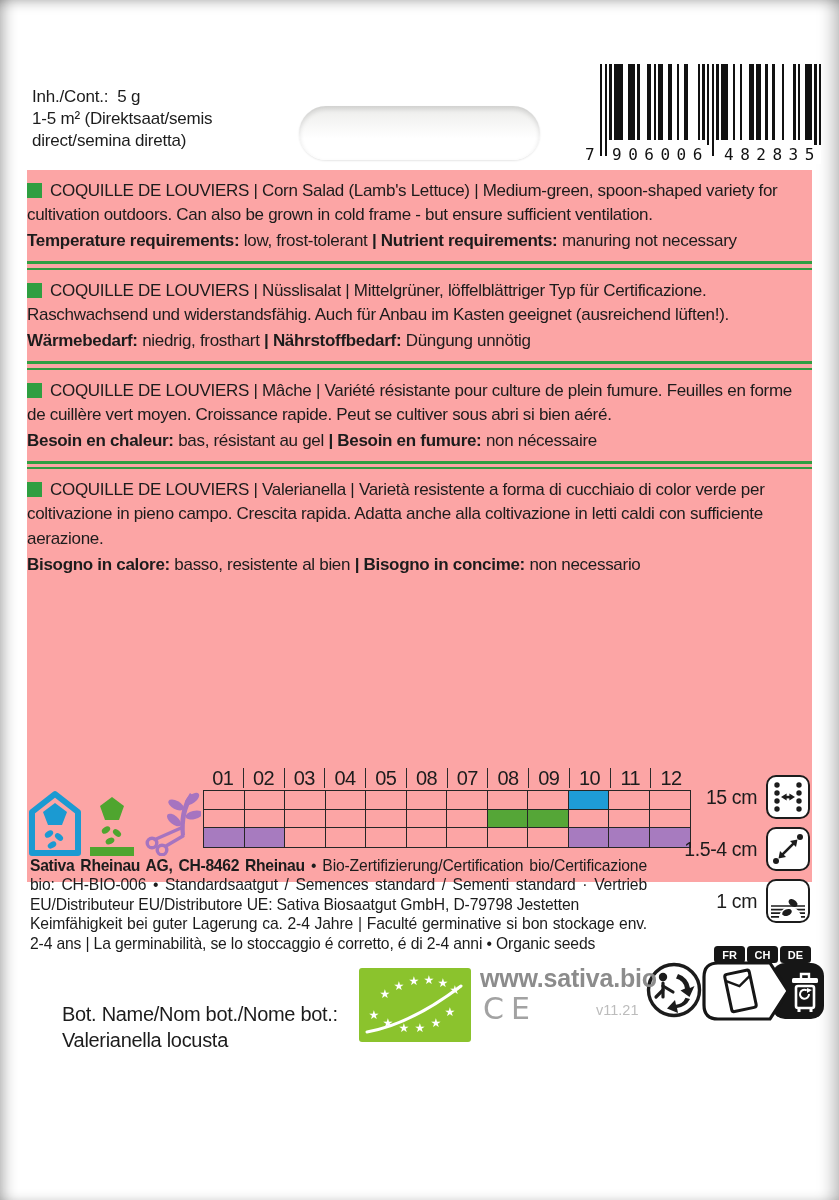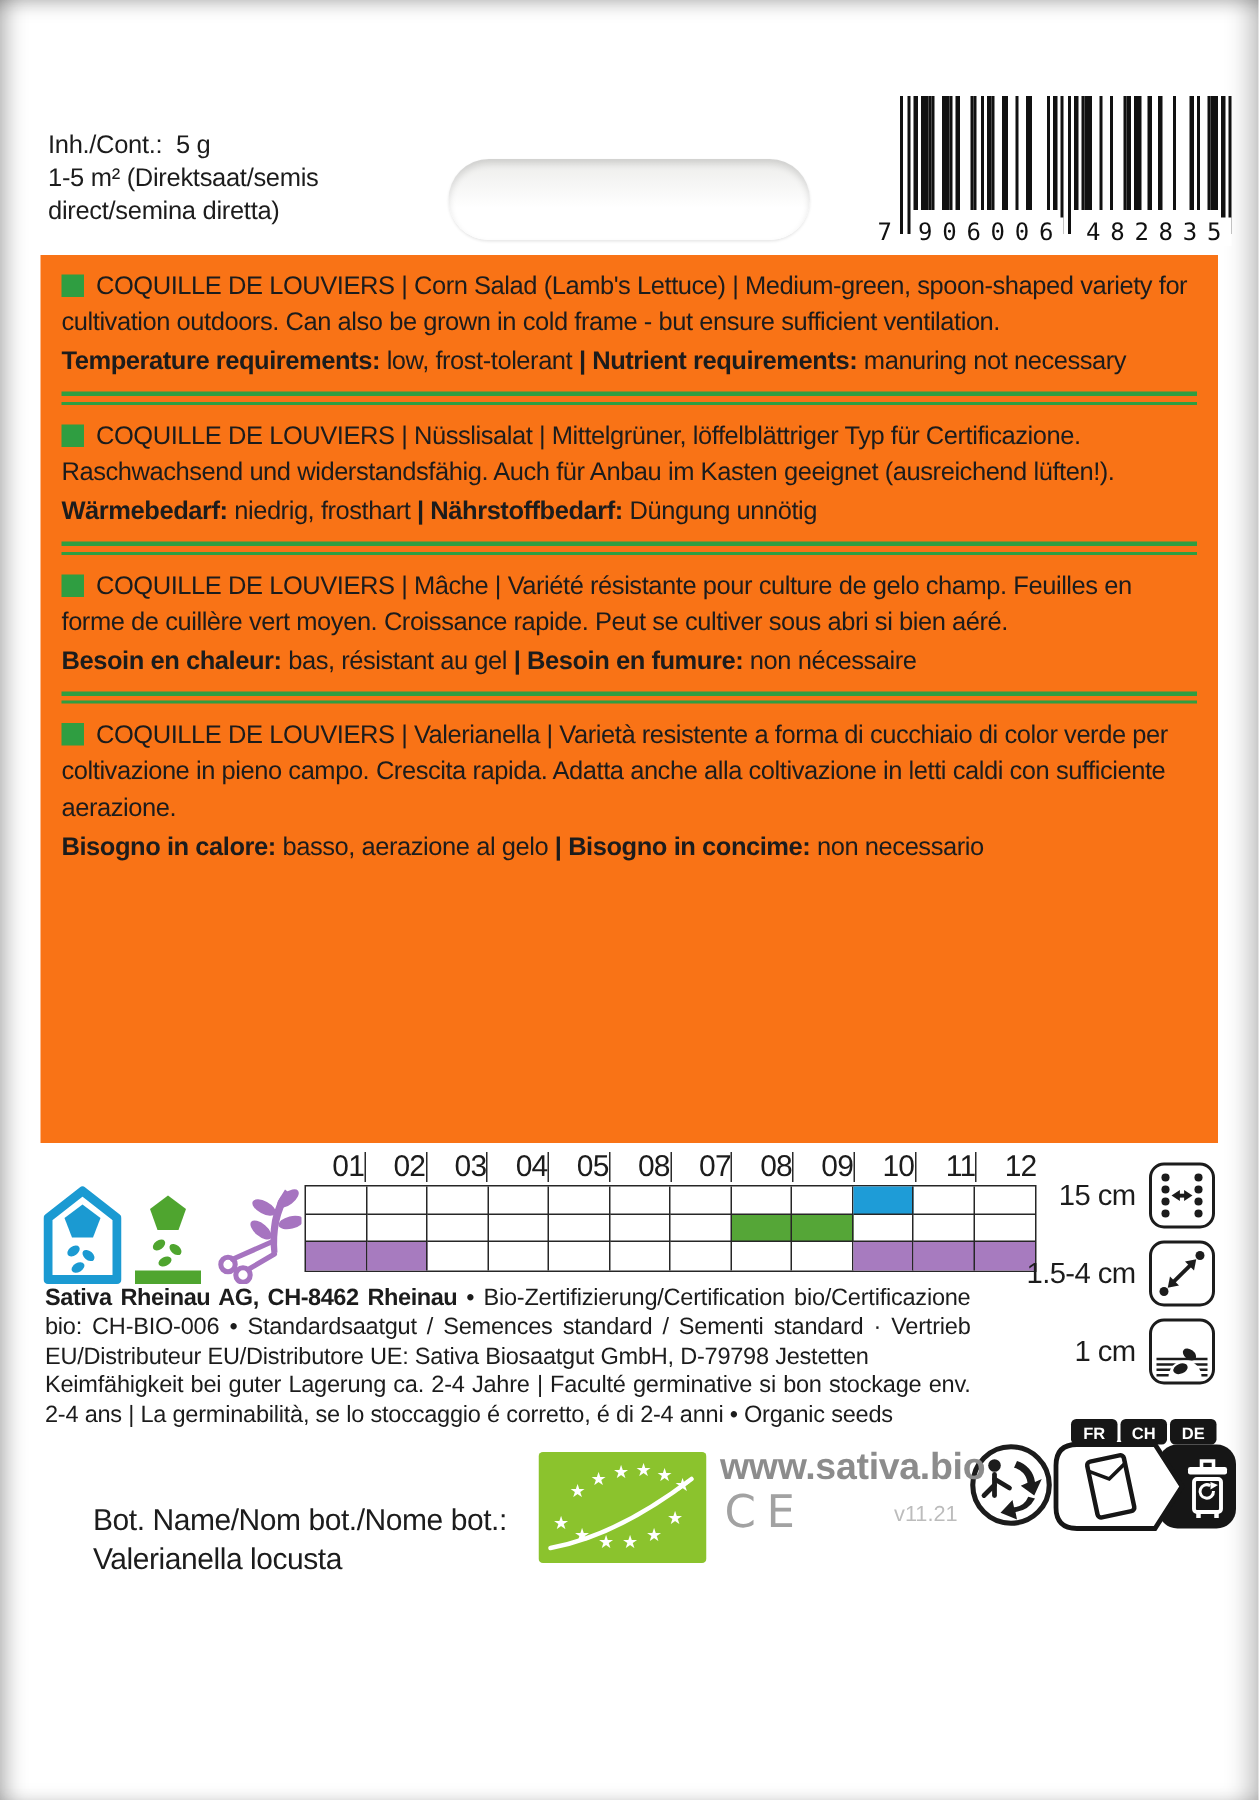--- a/index.html
+++ b/index.html
@@ -18,32 +18,32 @@
     box-shadow:inset 0 3px 5px rgba(0,0,0,.13), inset 0 -1px 2px rgba(255,255,255,.9), 0 1px 2px rgba(0,0,0,.10);}
   
   .barcode{position:absolute;left:600px;top:64px;width:224px;height:96px;}
   #bars{display:flex;height:96px;align-items:flex-start;}
   #bars div{width:2.34px;}
   .bc-digits{position:absolute;font-family:"DejaVu Sans Mono",monospace;font-size:16px;color:#111;bottom:-4px;background:#fff;}
   .bc-first{left:-15px;background:transparent;}
   .bc-left{left:9px;letter-spacing:6.5px;padding-left:3px;}
   .bc-right{left:121px;letter-spacing:6.5px;padding-left:3px;}
   
-  .green-panel{position:absolute;left:27px;top:170px;width:785px;height:592px;background:#f97316;box-sizing:border-box;padding:9px 14px;}
+  .green-panel{position:absolute;left:27px;top:170px;width:785px;height:712px;background:#fca5a5;box-sizing:border-box;padding:9px 0;}
   .headline,.reqs{margin:0;font-size:17px;line-height:1.42;letter-spacing:-0.3px;}
   .reqs{margin-top:2px;}
   .bullet{display:inline-block;width:15px;height:15px;background:#2f9e41;margin-right:8px;transform:translateY(2px);}
   .rule{border-top:3.6px solid #2f9e41;border-bottom:2px solid #2f9e41;height:3.4px;margin:8px 0 9px;}
   b{letter-spacing:-0.3px;}
   
   .cal-icons{position:absolute;left:29px;top:786px;display:flex;align-items:flex-end;gap:7px;}
   
   .calendar{position:absolute;left:203px;top:765px;width:488px;}
   #cal-header{display:flex;height:25px;align-items:center;}
-  .cal-month{flex:1;text-align:right;font-size:20px;line-height:1;letter-spacing:-0.5px;}
+  .cal-month{flex:1;text-align:center;font-size:20px;line-height:1;letter-spacing:-0.5px;}
   .cal-month + .cal-month{border-left:1.7px solid #2b2b2b;}
   #cal-grid{display:grid;grid-template-columns:repeat(12,1fr);border:1.7px solid #262626;}
   .cal-cell{height:18.6px;border-right:1.7px solid #262626;border-bottom:1.7px solid #262626;box-sizing:border-box;}
   .cal-cell:nth-child(12n){border-right:none;}
   .cal-cell:nth-child(n+25){border-bottom:none;}
   
   .spacing-col{position:absolute;right:29px;top:775px;}
   .spacing-row{display:flex;align-items:center;justify-content:flex-end;margin-bottom:8px;}
   .spacing-label{font-size:19.5px;letter-spacing:-0.4px;margin-right:9px;}
   .spacing-box{width:44px;height:44px;border:2.7px solid #1c1c1c;border-radius:10px;box-sizing:border-box;
@@ -186,28 +186,28 @@
     </section>
     <div class="rule"></div>
 
     <section>
       <p class="headline"><span class="bullet"></span><span>COQUILLE DE LOUVIERS | Nüsslisalat | Mittelgrüner, löffelblättriger Typ für Certificazione. Raschwachsend und widerstandsfähig. Auch für Anbau im Kasten geeignet (ausreichend lüften!).</span></p>
       <p class="reqs"><b>Wärmebedarf:</b> <span>niedrig, frosthart</span> <b>| Nährstoffbedarf:</b> <span>Düngung unnötig</span></p>
     </section>
     <div class="rule"></div>
 
     <section>
-      <p class="headline"><span class="bullet"></span><span>COQUILLE DE LOUVIERS | Mâche | Variété résistante pour culture de gelo champ. Feuilles en forme de cuillère vert moyen. Croissance rapide. Peut se cultiver sous abri si bien aéré.</span></p>
+      <p class="headline"><span class="bullet"></span><span>COQUILLE DE LOUVIERS | Mâche | Variété résistante pour culture de plein fumure. Feuilles en forme de cuillère vert moyen. Croissance rapide. Peut se cultiver sous abri si bien aéré.</span></p>
       <p class="reqs"><b>Besoin en chaleur:</b> <span>bas, résistant au gel</span> <b>| Besoin en fumure:</b> <span>non nécessaire</span></p>
     </section>
     <div class="rule"></div>
 
     <section>
       <p class="headline"><span class="bullet"></span><span>COQUILLE DE LOUVIERS | Valerianella | Varietà resistente a forma di cucchiaio di color verde per coltivazione in pieno campo. Crescita rapida. Adatta anche alla coltivazione in letti caldi con sufficiente aerazione.</span></p>
-      <p class="reqs"><b>Bisogno in calore:</b> <span>basso, aerazione al gelo</span> <b>| Bisogno in concime:</b> <span>non necessario</span></p>
+      <p class="reqs"><b>Bisogno in calore:</b> <span>basso, resistente al bien</span> <b>| Bisogno in concime:</b> <span>non necessario</span></p>
     </section>
   </div>
 
   <div class="cal-icons">
     <svg width="52" height="66" viewBox="0 0 52 66">
       <polygon points="26,4 49,22 49,63 3,63 3,22" fill="none" stroke="#1b9ad2" stroke-width="6" stroke-linejoin="round"></polygon>
       <polygon points="26,13 38,22 33,35 19,35 14,22" fill="#1b9ad2"></polygon>
       <ellipse cx="20" cy="44" rx="4.6" ry="3" transform="rotate(-35 20 44)" fill="#1b9ad2"></ellipse>
       <ellipse cx="30" cy="47" rx="4.6" ry="3" transform="rotate(40 30 47)" fill="#1b9ad2"></ellipse>
       <ellipse cx="23" cy="55" rx="4.6" ry="3" transform="rotate(-30 23 55)" fill="#1b9ad2"></ellipse>

